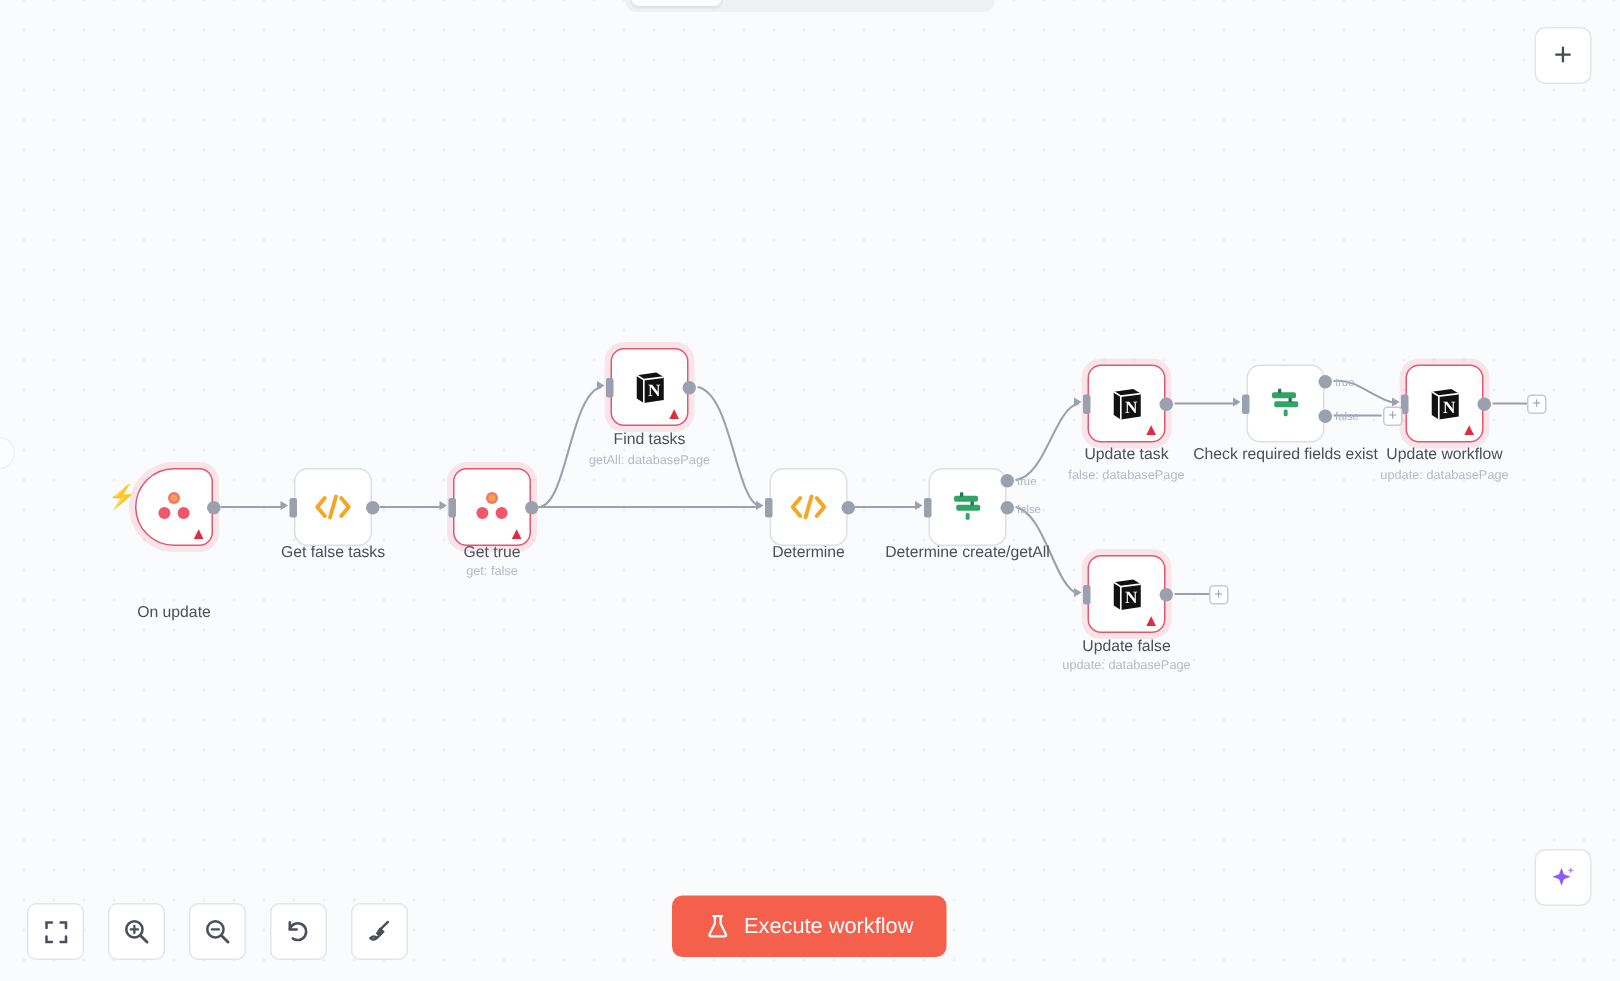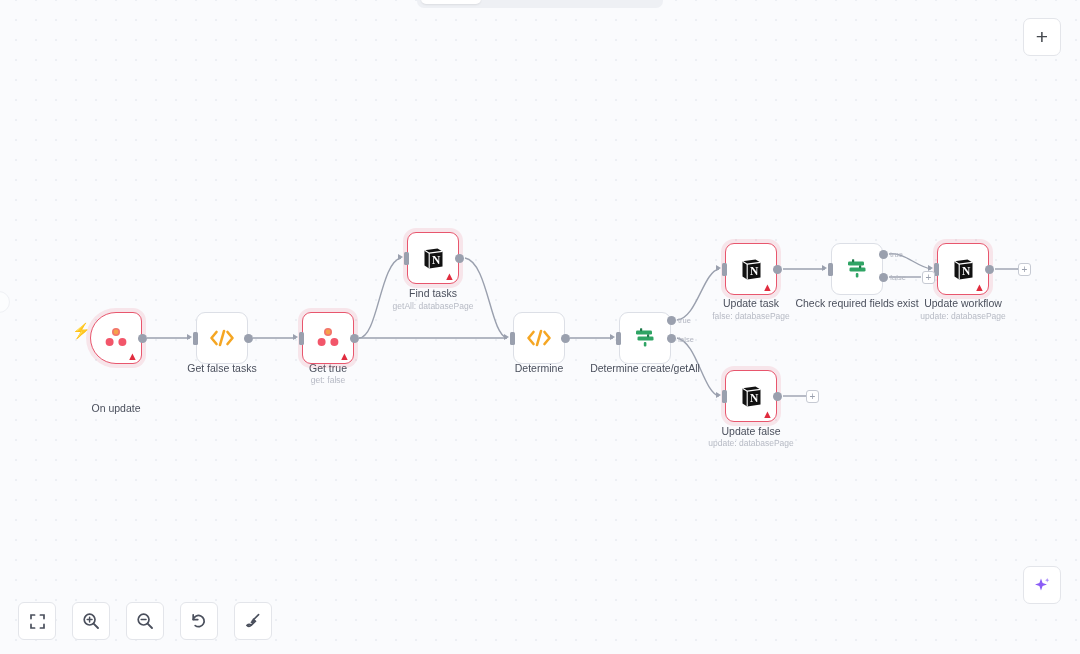--- a/index.html
+++ b/index.html
@@ -444,20 +444,29 @@
       <svg width="18" height="18" viewBox="0 0 18 18">
         <g stroke="#4a4f5c" stroke-width="1.6" fill="none" stroke-linecap="round">
           <path d="M14.6 2.6 L8.4 8.8"></path>
           <path d="M9.4 7.2 L11.4 9.2 L7.4 13.2 Q5 15.4 3 13.4 Q5 11.4 7.4 13.2"></path>
         </g>
         <path d="M9.4 7.2 L11.4 9.2 L8.4 12.2 L6.4 10.2 Z" fill="#4a4f5c"></path>
       </svg>
     </div>
   </div>
 
+  <div class="execbtn">
+    <svg width="17" height="17" viewBox="0 0 17 17">
+      <g stroke="#fff" stroke-width="1.5" fill="none" stroke-linecap="round" stroke-linejoin="round">
+        <path d="M6.6 1.8 V6.6 L3 14 Q2.6 15.2 3.9 15.2 H13.1 Q14.4 15.2 14 14 L10.4 6.6 V1.8"></path>
+        <path d="M5.6 1.8 H11.4"></path>
+      </g>
+    </svg>
+    <span>Execute workflow</span>
+  </div>
 
   <div class="cornbtn" id="add-node-button">
     <span>+</span>
   </div>
   <div class="cornbtn" id="ai-assistant-button">
     <svg width="20" height="20" viewBox="0 0 20 20">
       <path d="M9 3.5 L10.6 7.9 L15 9.5 L10.6 11.1 L9 15.5 L7.4 11.1 L3 9.5 L7.4 7.9 Z" fill="#8b5cf6"></path>
       <path d="M15.2 3 L15.8 4.6 L17.4 5.2 L15.8 5.8 L15.2 7.4 L14.6 5.8 L13 5.2 L14.6 4.6 Z" fill="#a78bfa"></path>
     </svg>
   </div>

